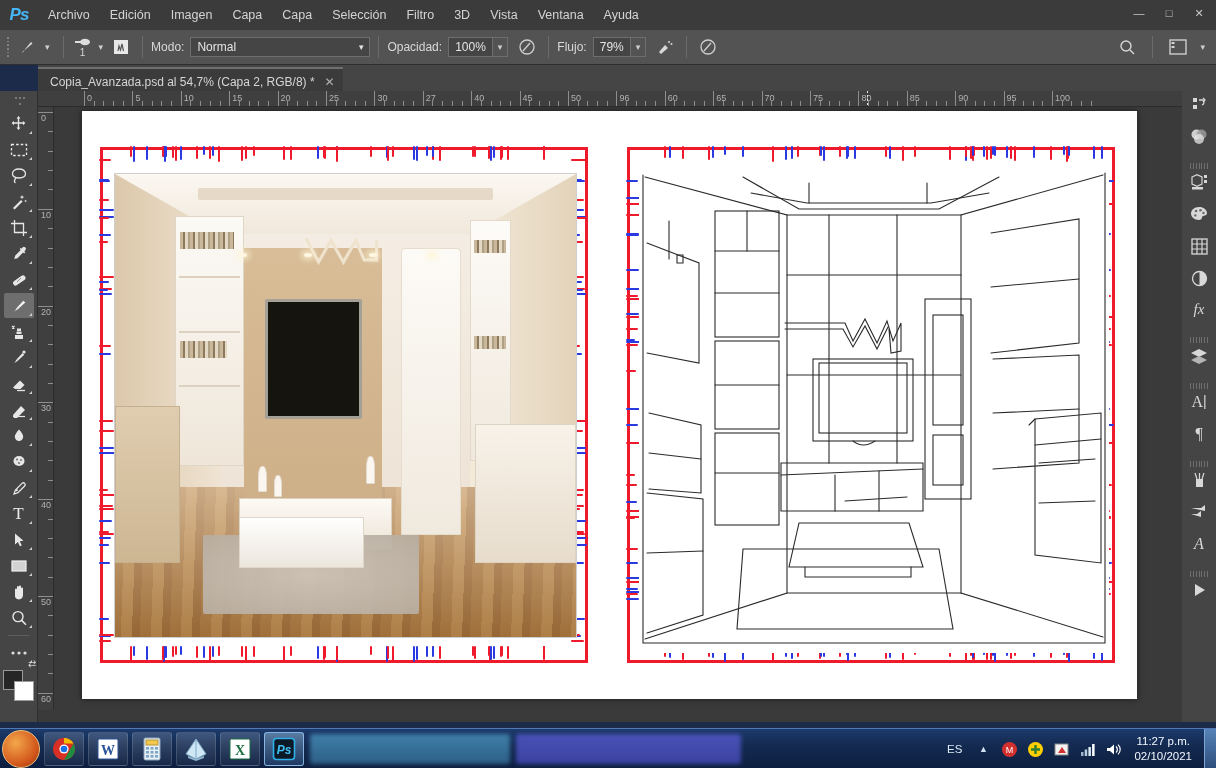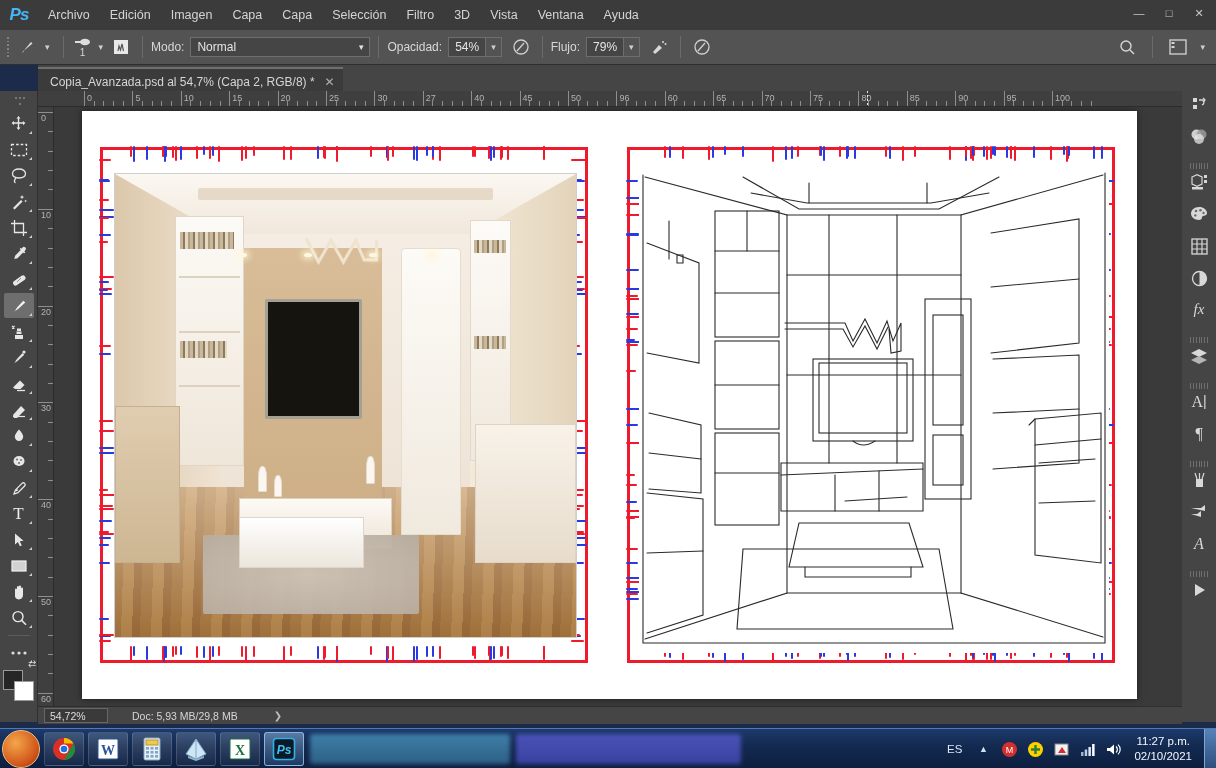--- a/index.html
+++ b/index.html
@@ -316,21 +316,21 @@
         </svg>
     </div>
     <div class="ob-sep"></div>
     <div class="ob-label">Modo:</div>
     <div class="ob-select">
       <span>Normal</span>
       <span style="font-size:9px">▾</span>
     </div>
     <div class="ob-sep"></div>
     <div class="ob-label">Opacidad:</div>
-    <div class="ob-field">54%</div>
+    <div class="ob-field">100%</div>
     <div class="ob-chev" style="border:1px solid #6e6e6e;height:20px;display:flex;align-items:center;border-left:none">▾</div>
     <div class="ob-tool" style="margin-left:6px">
       <svg width="18" height="18" viewBox="0 0 18 18">
           <circle cx="9" cy="9" r="7" stroke="#cfcfcf" stroke-width="1.3" fill="none"></circle>
           <path d="M5 13l7-8" stroke="#cfcfcf" stroke-width="1.3"></path>
         </svg>
     </div>
     <div class="ob-sep"></div>
     <div class="ob-label">Flujo:</div>
     <div class="ob-field">79%</div>
@@ -1135,27 +1135,20 @@
               <path d="M400 340 L456 338"></path>
               <path d="M390 262 L396 256"></path>
             </svg>
           </div>
         </div>
 
       </div>
     </div>
   </div>
 
-  <div class="statusbar">
-    <div class="st-zoom">54,72%</div>
-    <div class="st-doc">
-      <span>Doc: 5,93 MB/29,8 MB</span>
-      <span class="st-arrow">❯</span>
-    </div>
-  </div>
 
   <div class="rail rail-a">
     <div class="rail-icon">
       <svg width="19" height="19" viewBox="0 0 19 19">
           <rect x="3" y="3" width="4" height="4" fill="#d8d8d8"></rect>
           <rect x="3" y="10" width="4" height="4" fill="#d8d8d8"></rect>
           <path d="M9 5h4a3 3 0 01-1 5" stroke="#d8d8d8" stroke-width="1.3" fill="none"></path>
           <path d="M13 3l2 2-2 2" stroke="#d8d8d8" stroke-width="1.3" fill="none"></path>
         </svg>
     </div>

